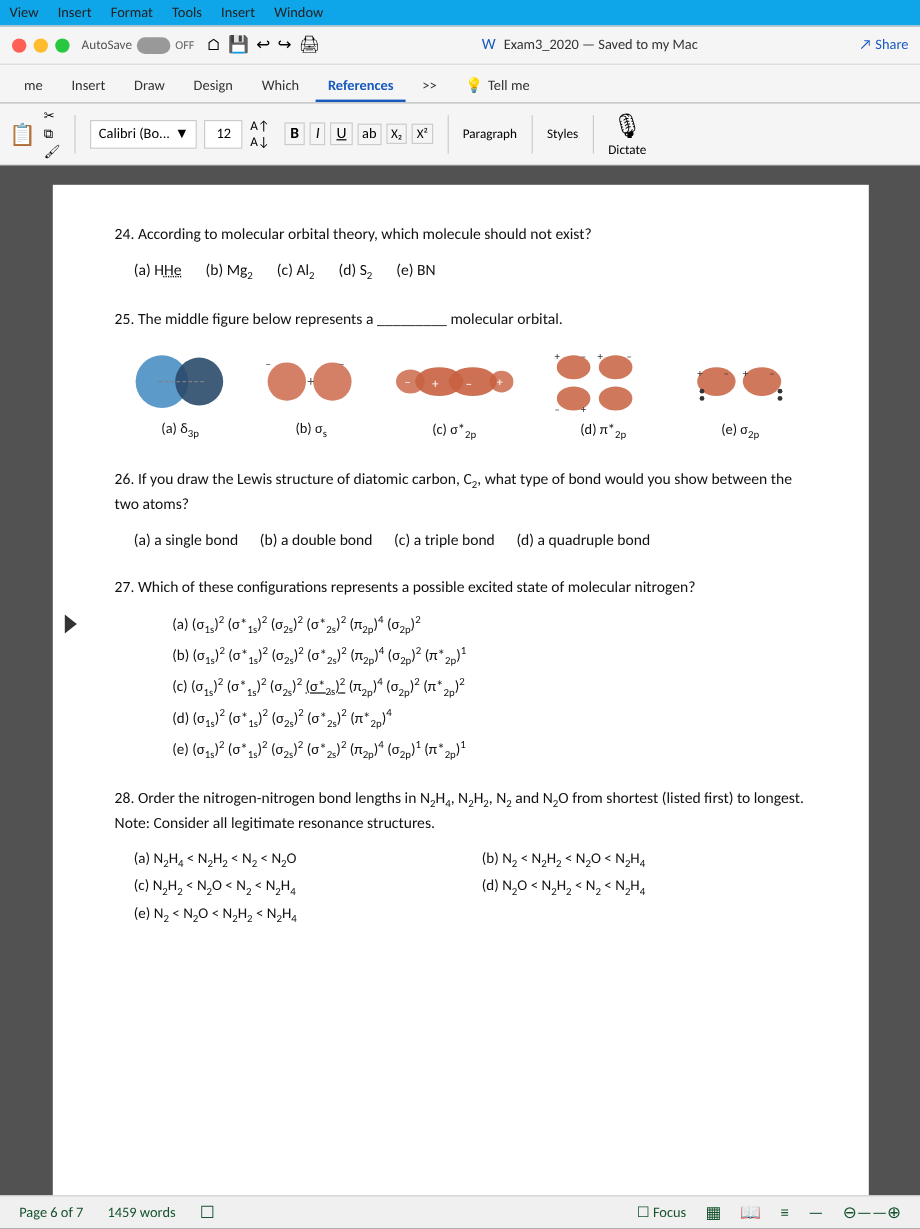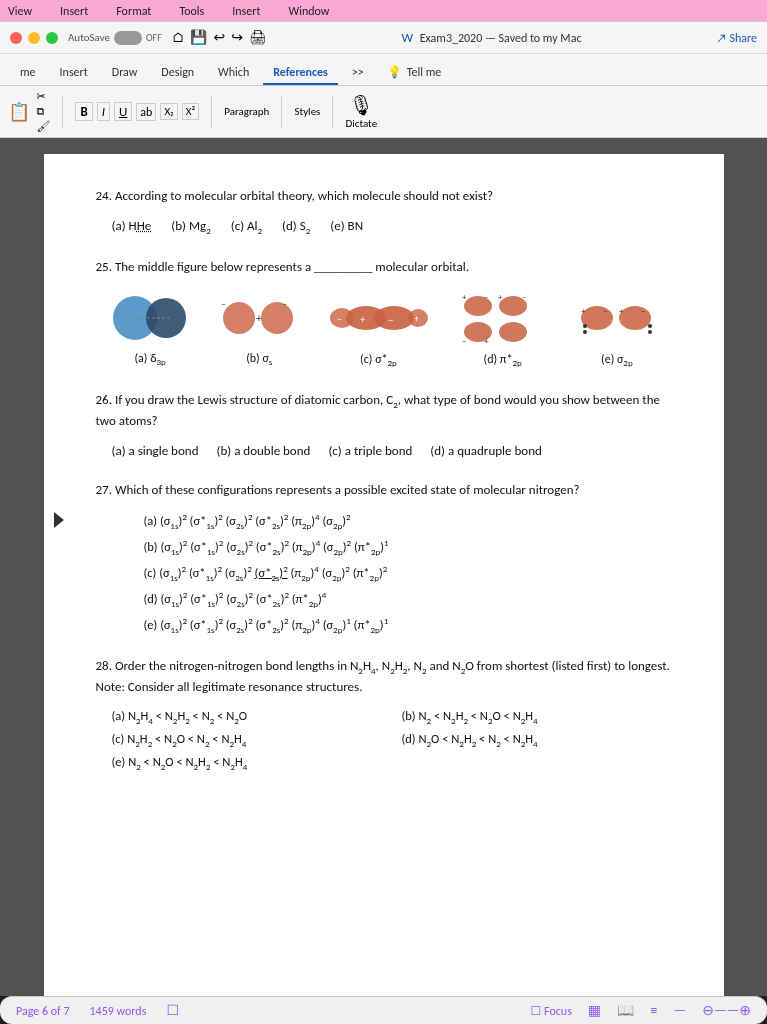--- a/index.html
+++ b/index.html
@@ -6,26 +6,26 @@
     body {
       width: 767px;
       height: 1024px;
       overflow: hidden;
       background: #1e1e1e;
       font-family: 'Calibri', 'Segoe UI', Arial, sans-serif;
     }
 
     
     .menu-bar {
-      background: #f9a8d4;
+      background: #0ea5e9;
       height: 22px;
       display: flex;
       align-items: center;
       padding: 0 8px;
-      gap: 28px;
+      gap: 16px;
       font-size: 12px;
       color: #222;
       border-bottom: 1px solid #ccc;
     }
     .menu-bar span { cursor: pointer; }
 
     
     .title-bar {
       background: #f5f5f5;
       height: 32px;
@@ -144,24 +144,23 @@
     sub { font-size: 9px; }
 
     
     .status-bar {
       background: #f0f0f0;
       height: 28px;
       display: flex;
       align-items: center;
       padding: 0 16px;
       font-size: 12px;
-      color: #8b5cf6;
+      color: #14532d;
       border-top: 1px solid #ccc;
       gap: 20px;
-      border-radius: 12px;
     }
     .status-right { margin-left: auto; display: flex; gap: 16px; align-items: center; }
 
     .underline-dotted { text-decoration: underline dotted; }
 
     .bond-options { display: flex; gap: 18px; padding-left: 16px; margin-top: 8px; }
 
     .q27-options { padding-left: 24px; }
 
     .q28-cols { display: flex; gap: 20px; margin-top: 6px; padding-left: 16px; }
@@ -239,20 +238,33 @@
     <div style="display:flex;flex-direction:column;gap:2px;font-size:18px;">
       <span>📋</span>
     </div>
     <div style="display:flex;flex-direction:column;gap:2px;font-size:11px;">
       <span>✂</span>
       <span>⧉</span>
       <span>🖌</span>
     </div>
   </div>
   <div class="toolbar-divider"></div>
+  <div class="toolbar-group">
+    <div class="font-selector">
+      <span>Calibri (Bo...</span>
+      <span>▼</span>
+    </div>
+    <div class="font-size-selector">
+      <span>12</span>
+    </div>
+    <div style="font-size:11px;display:flex;flex-direction:column;gap:1px;">
+      <span>A↑</span>
+        <span>A↓</span>
+    </div>
+  </div>
   <div style="display:flex;gap:4px;align-items:center;">
     <span style="font-size:13px;border:1px solid #ccc;padding:1px 4px;cursor:pointer;"><b>B</b></span>
     <span style="font-size:13px;font-style:italic;border:1px solid #ccc;padding:1px 4px;cursor:pointer;"><i>I</i></span>
     <span style="font-size:13px;text-decoration:underline;border:1px solid #ccc;padding:1px 4px;cursor:pointer;">U</span>
     <span style="font-size:12px;border:1px solid #ccc;padding:1px 3px;cursor:pointer;">ab</span>
     <span style="font-size:11px;border:1px solid #ccc;padding:1px 3px;cursor:pointer;">X₂</span>
     <span style="font-size:11px;border:1px solid #ccc;padding:1px 3px;cursor:pointer;">X²</span>
   </div>
   <div class="toolbar-divider"></div>
   <div style="display:flex;flex-direction:column;gap:2px;">

